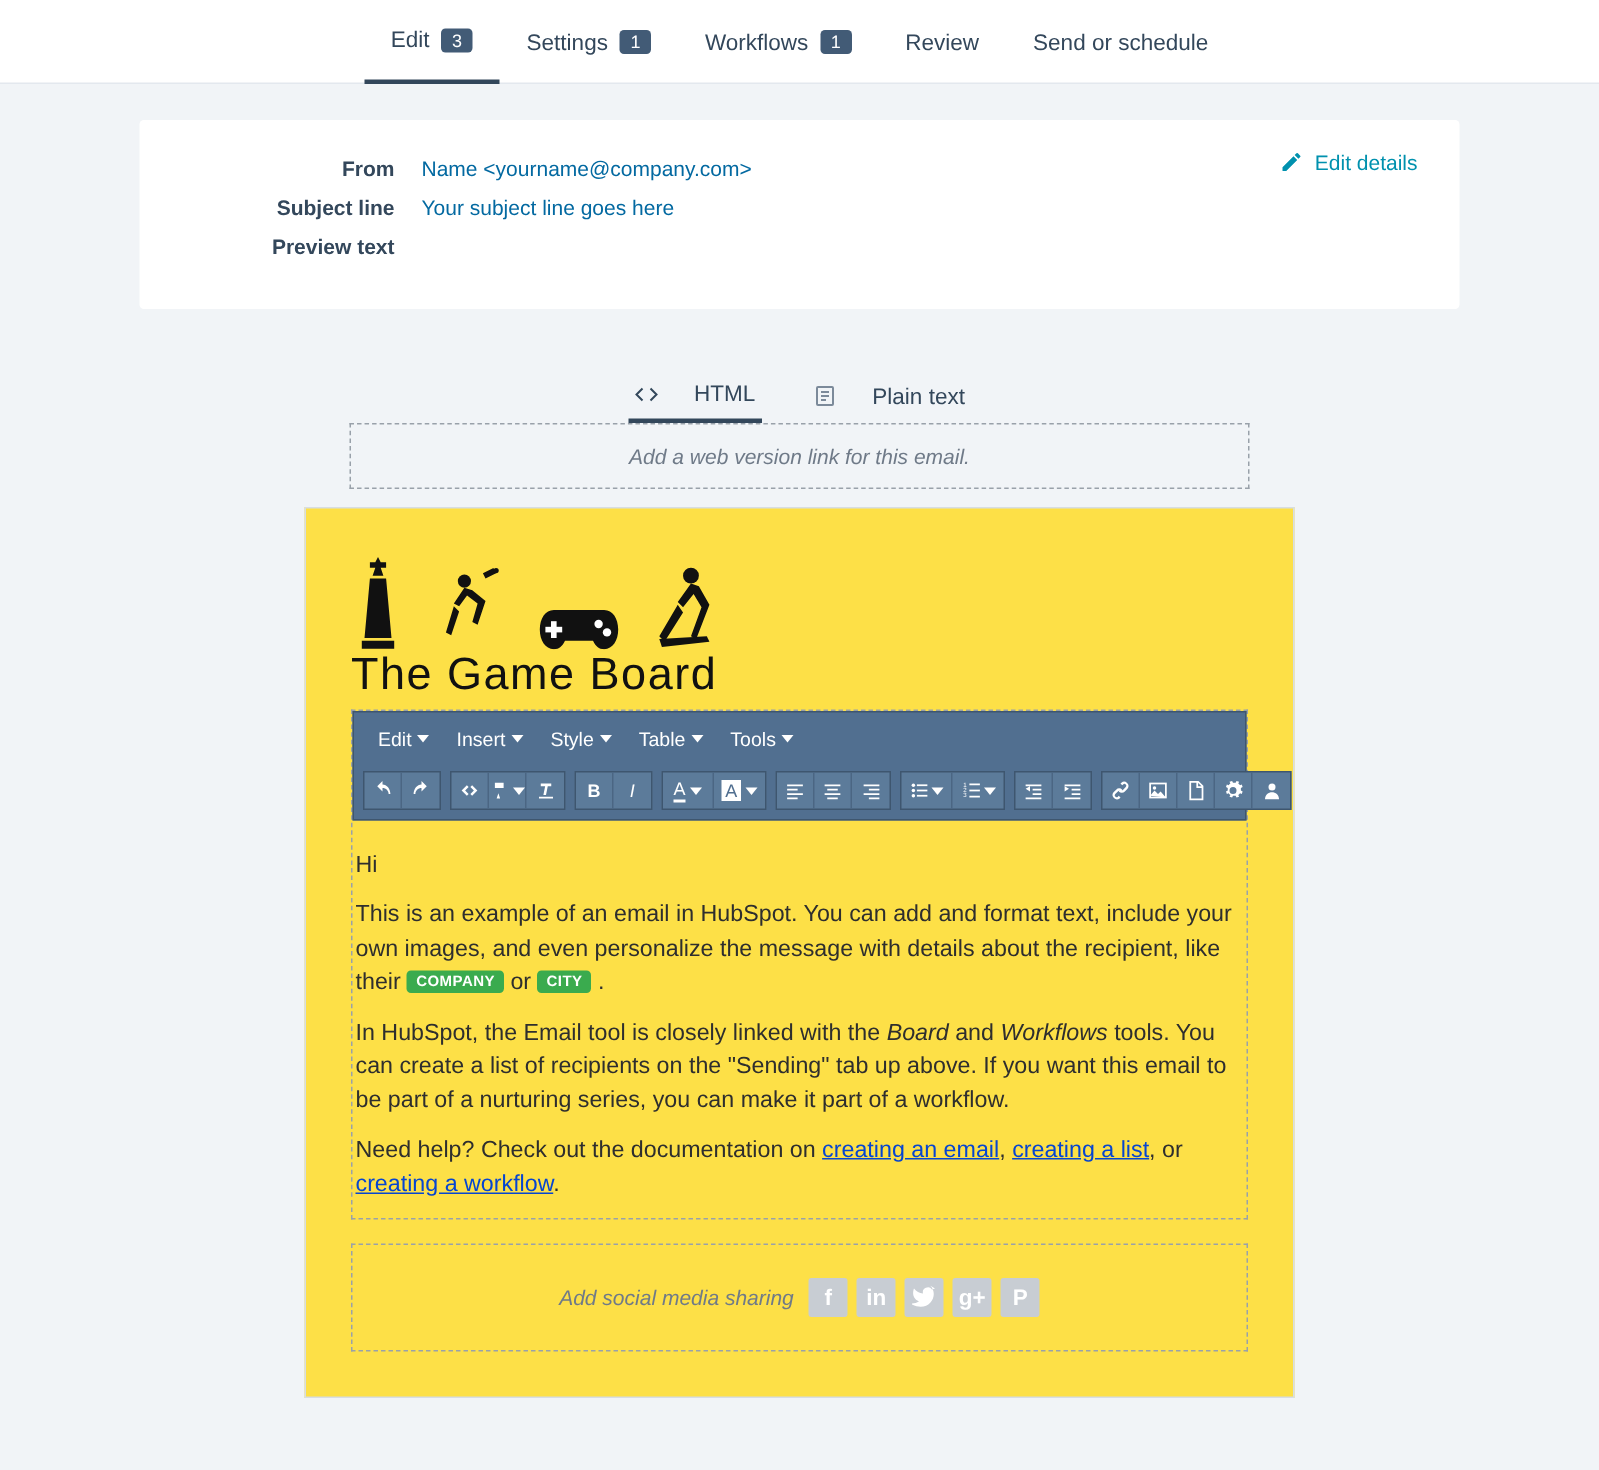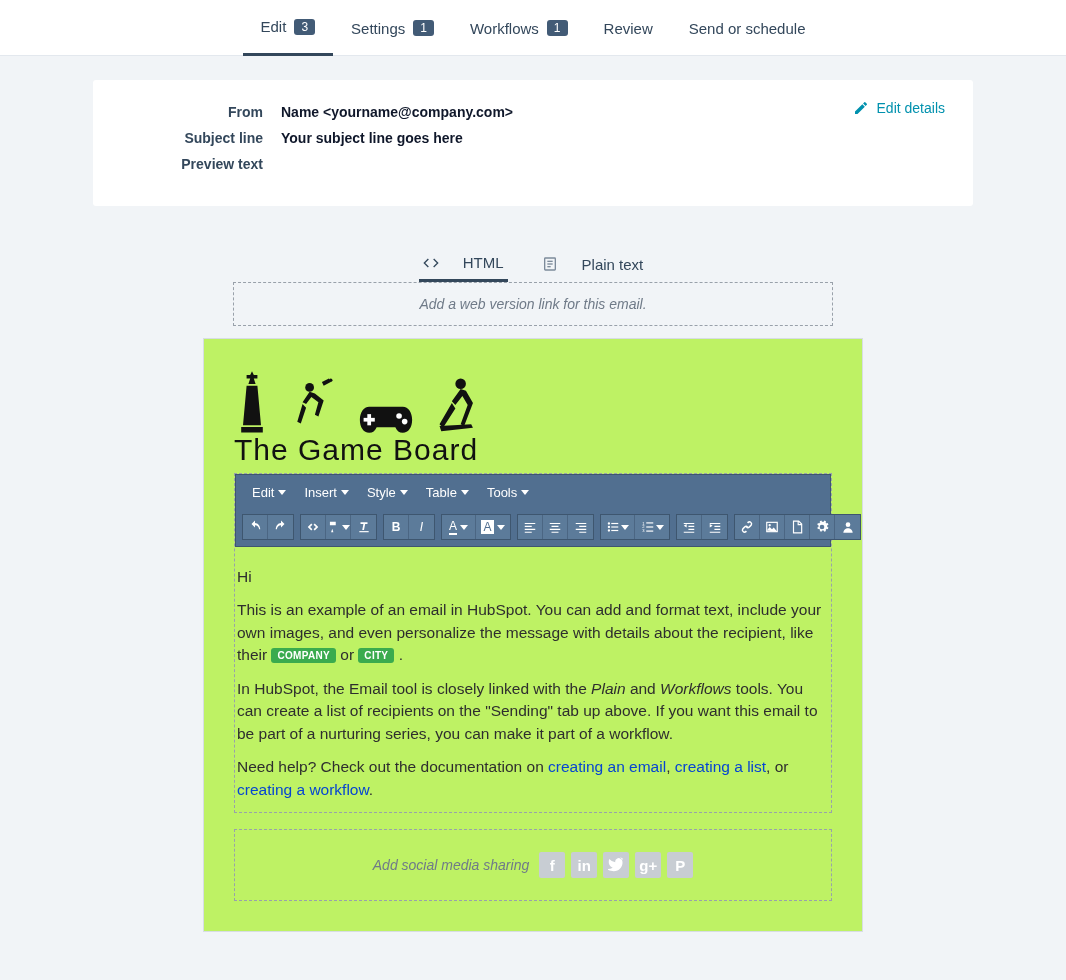--- a/index.html
+++ b/index.html
@@ -6,45 +6,45 @@
 body { font-family: -apple-system, BlinkMacSystemFont, "Segoe UI", Helvetica, Arial, sans-serif; background: #f1f4f7; color: #33475b; font-size: 14px; }
 .top-tabs { background: #fff; display: flex; justify-content: center; border-bottom: 1px solid #e3e8ee; height: 56px; }
 .top-tab { display: flex; align-items: center; padding: 0 18px; height: 56px; cursor: pointer; color: #33475b; font-size: 15px; gap: 8px; }
 .top-tab.active { border-bottom: 3px solid #33475b; }
 .badge { background: #425b76; color: #fff; border-radius: 3px; padding: 1px 7px; font-size: 12px; font-weight: 500; }
 .container { max-width: 880px; margin: 0 auto; padding: 0; }
 .details-card { background: #fff; border-radius: 3px; margin-top: 24px; padding: 24px 30px; position: relative; }
 .detail-row { display: flex; align-items: flex-end; margin-bottom: 10px; }
 .detail-row:last-child { margin-bottom: 0; }
 .detail-label { width: 140px; text-align: right; font-weight: 600; color: #33475b; margin-right: 18px; font-size: 14px; }
-.detail-value { color: #0f172a; font-size: 14px; font-weight: bold; }
+.detail-value { color: #0369a1; font-size: 14px; }
 .edit-details { position: absolute; top: 20px; right: 28px; color: #0091ae; cursor: pointer; display: flex; align-items: center; gap: 8px; font-size: 14px; }
 .view-tabs { display: flex; justify-content: center; margin-top: 40px; gap: 30px; }
 .view-tab { display: flex; align-items: center; gap: 24px; padding: 8px 4px; cursor: pointer; color: #33475b; font-size: 15px; }
 .view-tab.active { border-bottom: 3px solid #33475b; }
 .dashed-box { border: 1px dashed #99a1aa; max-width: 600px; margin: 0 auto; padding: 13px 0; text-align: center; color: #6f7a88; font-style: italic; cursor: pointer; font-size: 14px; }
 .mid-wrap { max-width: 600px; margin: 0 auto; }
-.email-canvas { background: #bef264; max-width: 660px; margin: 12px auto 0; padding: 30px 30px 30px 30px; border: 1px solid #d7dde3; }
+.email-canvas { background: #fde047; max-width: 660px; margin: 12px auto 0; padding: 30px 30px 30px 30px; border: 1px solid #d7dde3; }
 .logo-wrap { display:flex; align-items:flex-end; gap: 18px; }
 .logo-icons { display:flex; gap: 22px; align-items:flex-end; }
 .logo-text { font-family: "Helvetica Neue", Arial, sans-serif; font-weight: 300; font-size: 30px; letter-spacing: 1px; color: #111; }
 .dashed-editor { border: 1px dashed #99a1aa; margin-top: 6px; }
 .toolbar { background: #516f90; border: 1px solid #3e566f; color: #fff; }
 .toolbar-row1 { display: flex; gap: 6px; padding: 6px 10px; }
 .menu-item { display: flex; align-items: center; gap: 4px; padding: 4px 6px; cursor: pointer; font-size: 13px; }
 .tri { width: 0; height: 0; border-left: 4px solid transparent; border-right: 4px solid transparent; border-top: 5px solid #fff; }
 .toolbar-row2 { display: flex; padding: 4px 6px 6px; gap: 6px; flex-wrap: nowrap; }
 .tgroup { display: flex; border: 1px solid #3e566f; background: #5c7b9a; }
 .tbtn { width: 25px; height: 24px; display: flex; align-items: center; justify-content: center; cursor: pointer; border-right: 1px solid #4b6683; font-size: 12px; color: #fff; }
 .tbtn:last-child { border-right: none; }
 .tbtn svg { width: 14px; height: 14px; fill: #fff; }
 .body-text { padding: 8px 2px 0; color: #2e2e2e; font-size: 15.5px; line-height: 1.45; }
 .body-text p { margin: 11px 0; }
 .token { background: #3aab4e; color: #fff; font-size: 10px; font-weight: 700; padding: 2px 6px; border-radius: 3px; letter-spacing: 0.3px; vertical-align: middle; }
-.link { color: #0645d1; cursor: pointer; }
+.link { color: #0645d1; text-decoration: underline; cursor: pointer; }
 .social-box { border: 1px dashed #99a1aa; margin: 16px auto 0; max-width: 600px; padding: 22px 0; text-align: right; color: #6f7a88; font-style: italic; display: flex; align-items: center; justify-content: center; gap: 10px; font-size: 14px; }
 .social-icons { display: flex; gap: 6px; }
 .sicon { width: 26px; height: 26px; background: #c8cdd3; color: #fff; display: flex; align-items: center; justify-content: center; font-weight: 700; font-size: 15px; border-radius: 2px; cursor: pointer; font-style: normal; }
 .pencil-svg { width: 16px; height: 16px; fill: #0091ae; }
 .code-svg, .doc-svg { width: 16px; height: 16px; }
 .logosvg { fill: #111; }
 </style>
 </head>
 <body>
 
@@ -308,21 +308,21 @@
       <p>Hi</p>
       <p>
         <span>This is an example of an email in HubSpot. You can add and format text, include your own images, and even personalize the message with details about the recipient, like their </span>
         <span class="token">COMPANY</span>
         <span> or </span>
         <span class="token">CITY</span>
         <span>.</span>
       </p>
       <p>
         <span>In HubSpot, the Email tool is closely linked with the </span>
-        <i>Plain</i>
+        <i>Board</i>
         <span> and </span>
         <i>Workflows</i>
         <span> tools. You can create a list of recipients on the "Sending" tab up above. If you want this email to be part of a nurturing series, you can make it part of a workflow.</span>
       </p>
       <p>
         <span>Need help? Check out the documentation on </span>
         <span class="link">creating an email</span><span>, </span>
         <span class="link">creating a list</span><span>, or </span>
         <span class="link">creating a workflow</span><span>.</span>
       </p>

